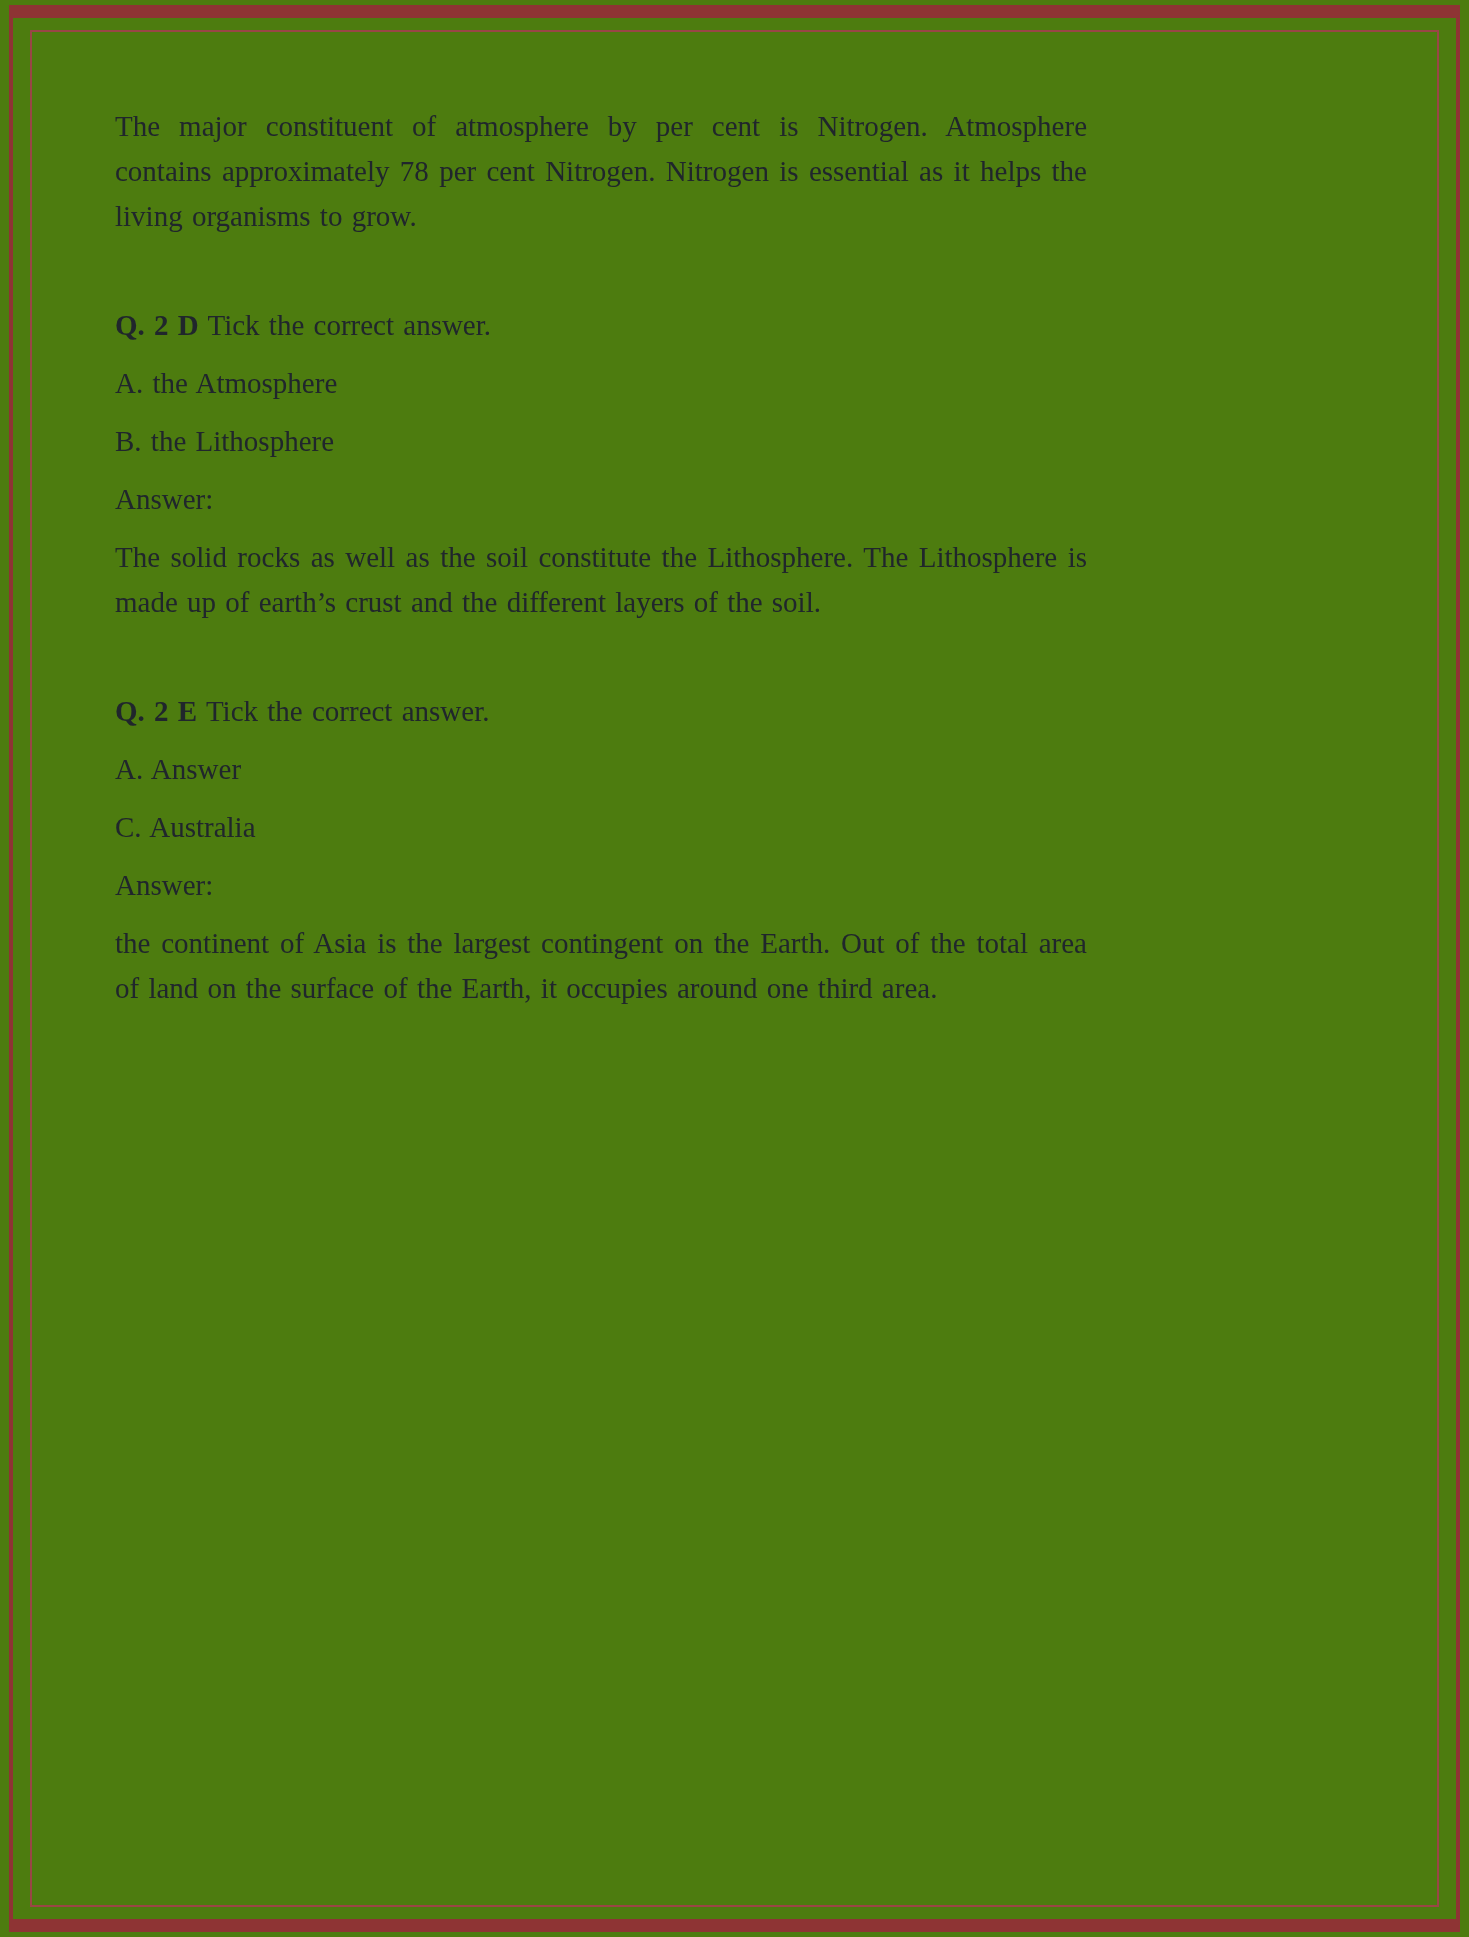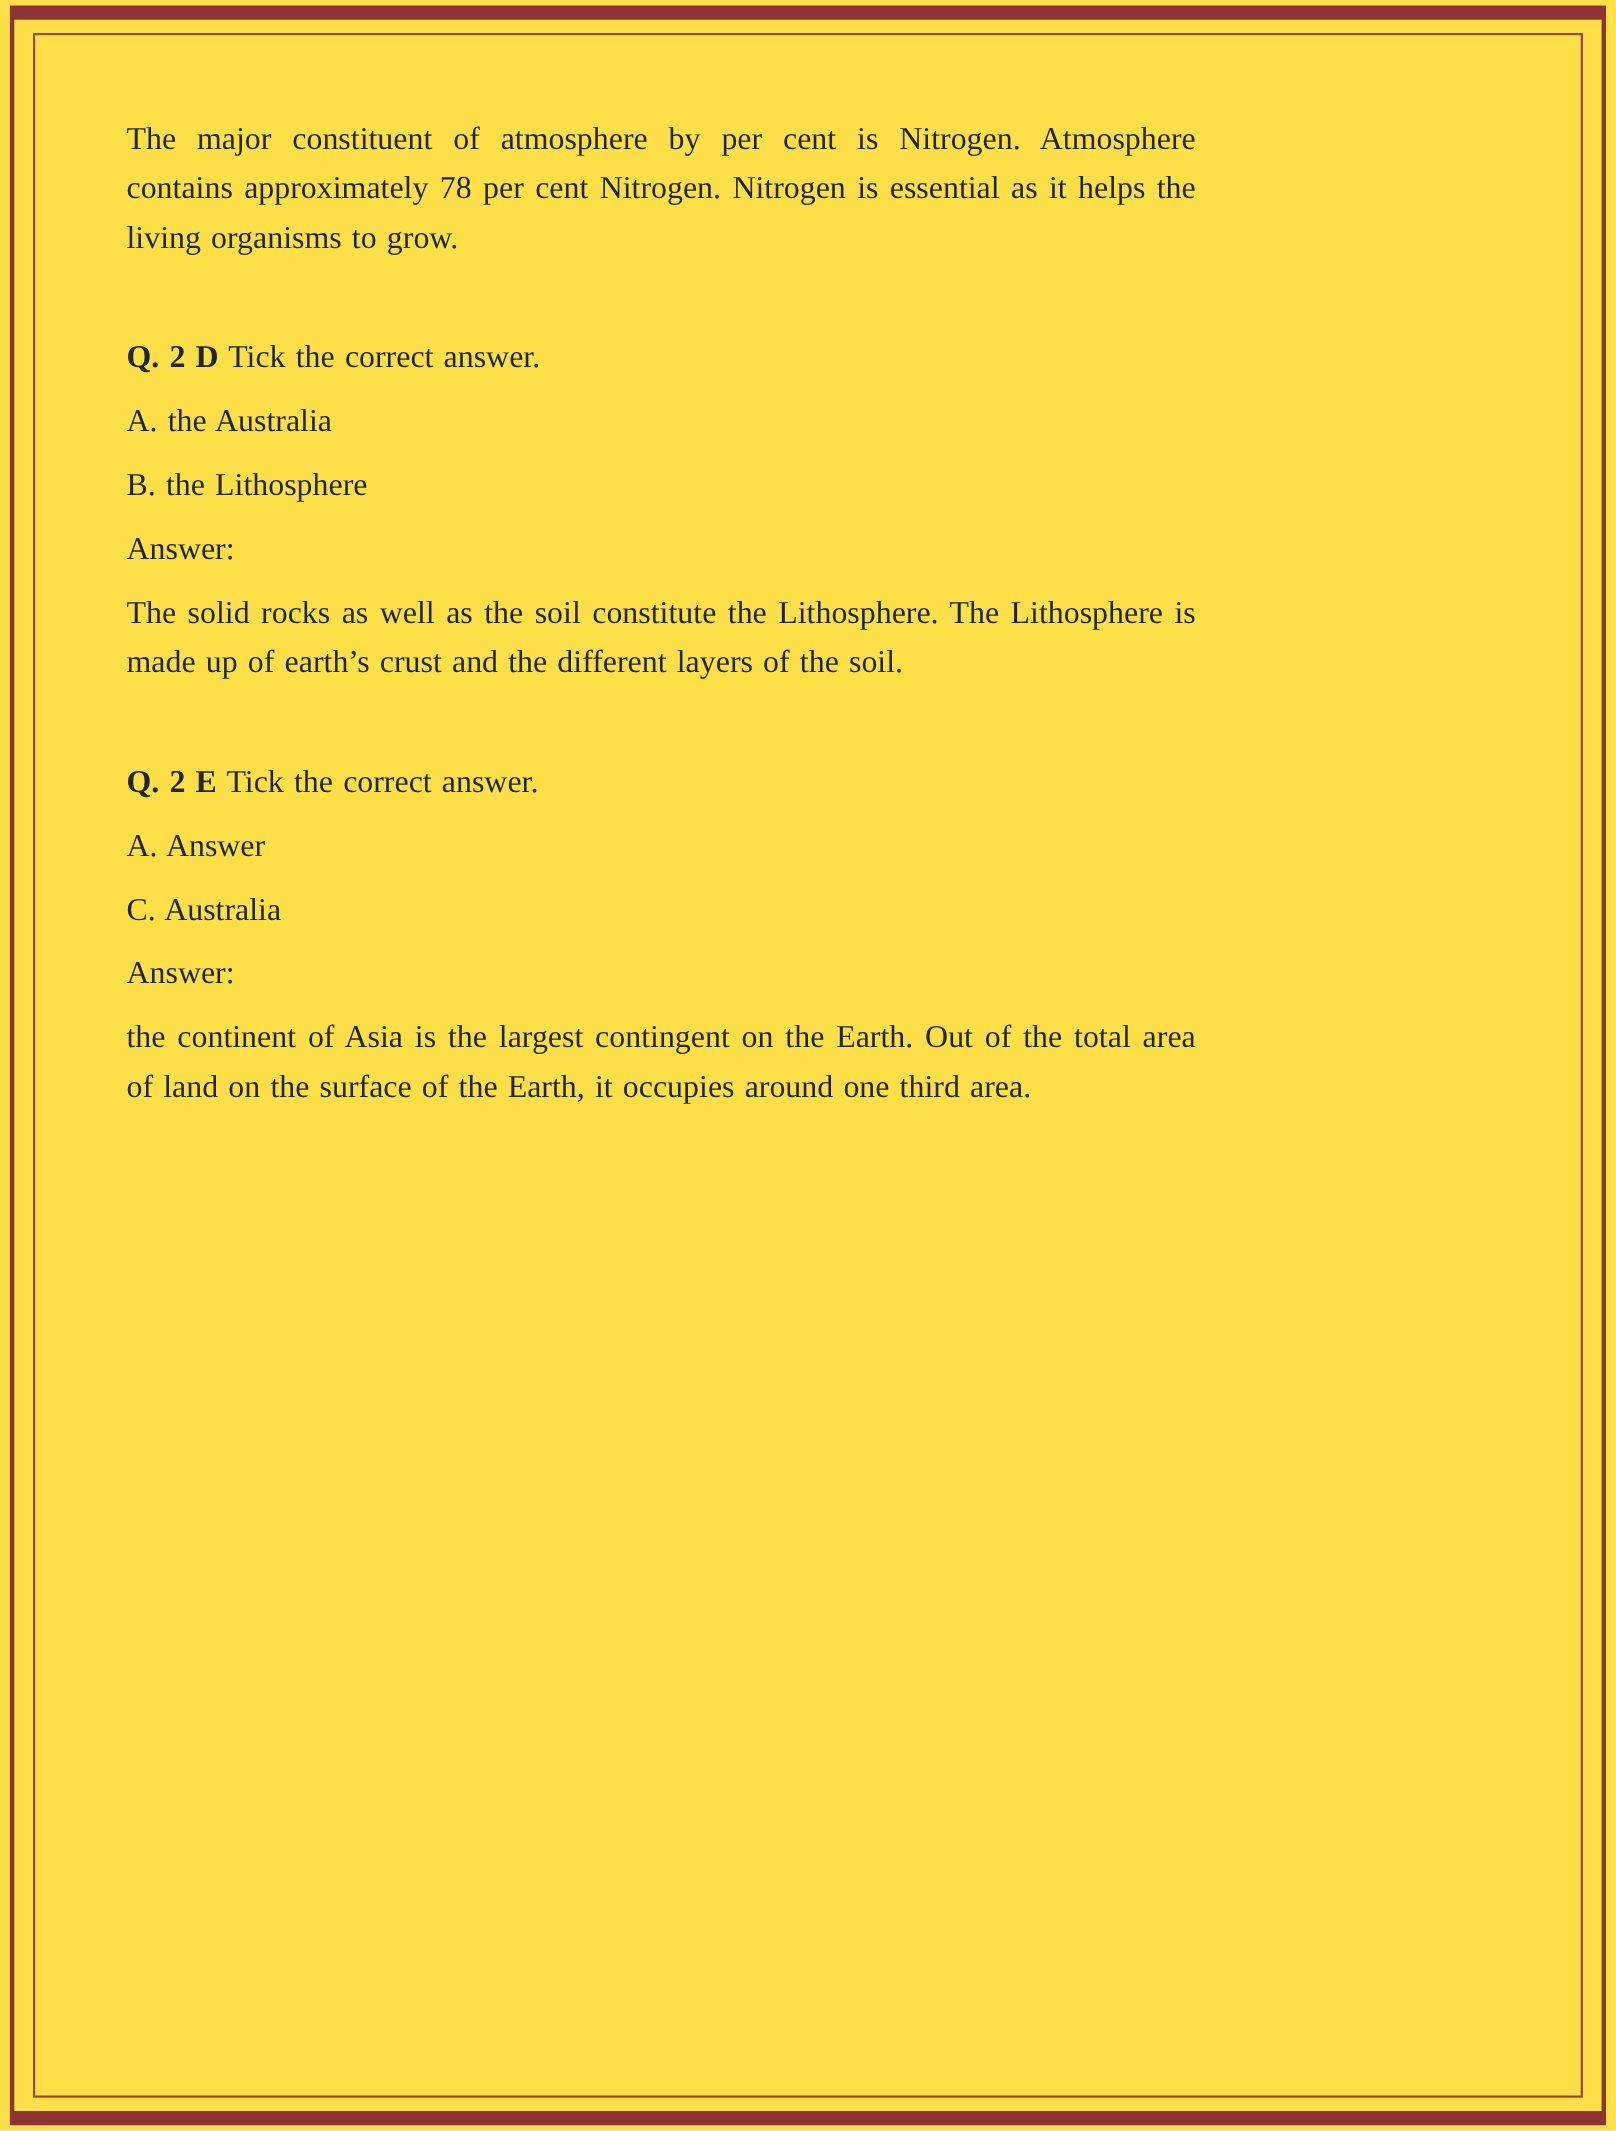--- a/index.html
+++ b/index.html
@@ -10,21 +10,21 @@
     width: 1469px;
     height: 1937px;
     position: relative;
     background: #fcfcfc;
     font-family: "Liberation Serif", "DejaVu Serif", serif;
     color: #20262c;
   }
   .page {
     position: absolute;
     inset: 0;
-    background: #fde047;
+    background: #4d7c0f;
   }
   .frame-outer {
     position: absolute;
     left: 9px;
     right: 9px;
     top: 5px;
     bottom: 5px;
     border: 4px solid #8e3434;
     border-top-width: 13px;
     border-bottom-width: 13px;
@@ -65,21 +65,21 @@
 <div class="page">
   <div class="frame-outer"></div>
   <div class="frame-inner"></div>
 
   <div class="content">
 
     <p class="justify">The major constituent of atmosphere by per cent is Nitrogen. Atmosphere contains approximately 78 per cent Nitrogen. Nitrogen is essential as it helps the living organisms to grow.</p>
 
     <div class="qblock">
       <p><span class="qlabel">Q. 2 D</span> <span>Tick the correct answer.</span></p>
-      <p>A. the Australia</p>
+      <p>A. the Atmosphere</p>
       <p>B. the Lithosphere</p>
       <p>Answer:</p>
       <p class="justify">The solid rocks as well as the soil constitute the Lithosphere. The Lithosphere is made up of earth’s crust and the different layers of the soil.</p>
     </div>
 
     <div class="qblock">
       <p><span class="qlabel">Q. 2 E</span> <span>Tick the correct answer.</span></p>
       <p>A. Answer</p>
       <p>C. Australia</p>
       <p>Answer:</p>

